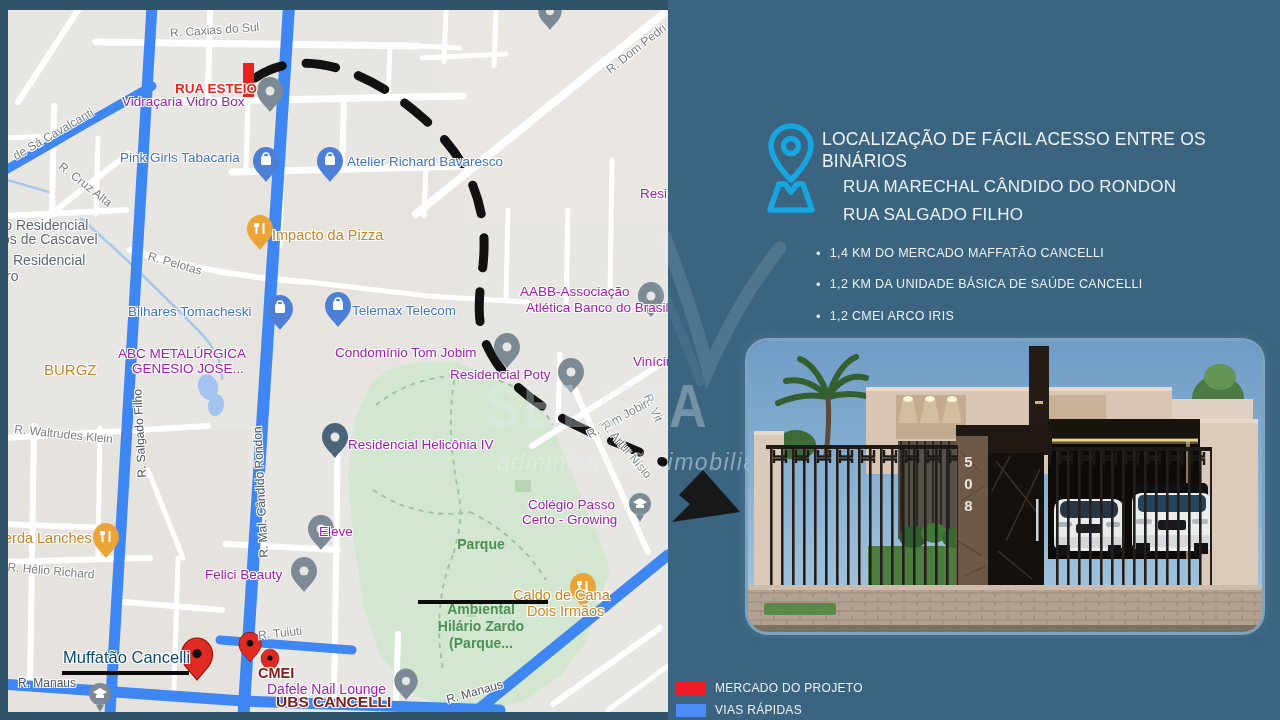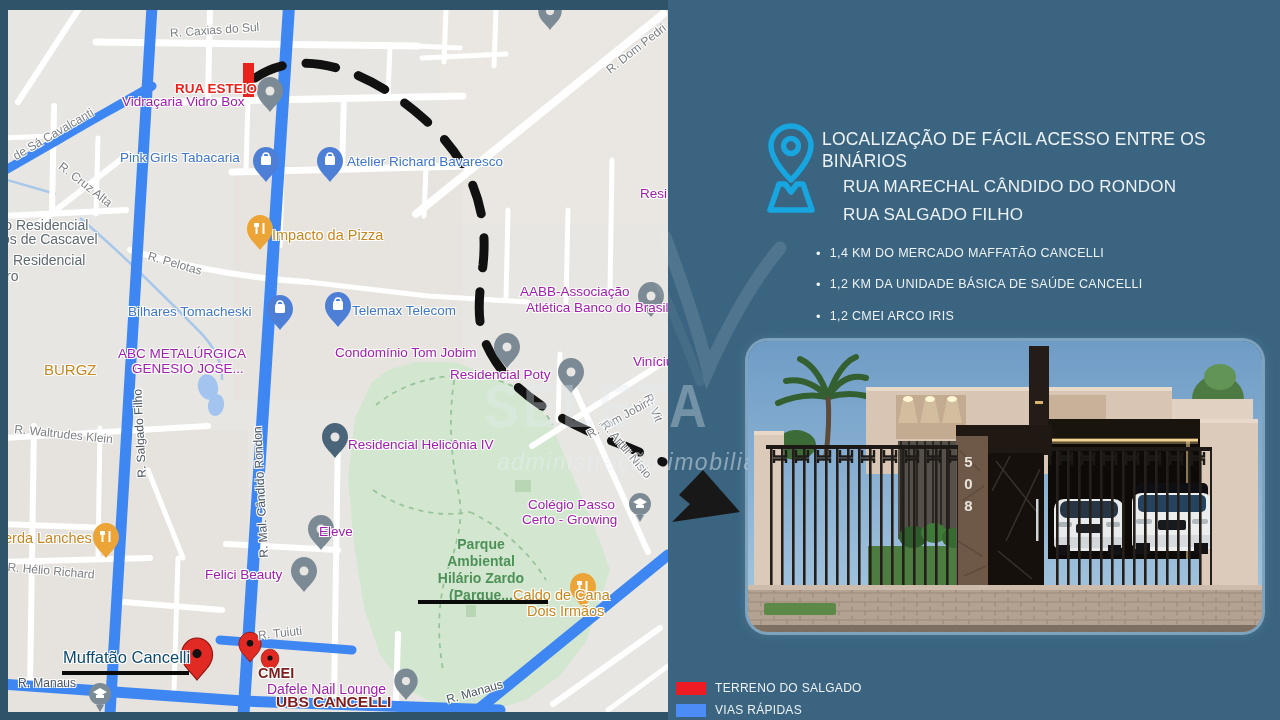--- a/index.html
+++ b/index.html
@@ -283,21 +283,21 @@
     <span class="lbl street" style="left:600px;top:408px;transform:rotate(50deg);transform-origin:left top;">R. Artur Nísio</span>
     <span class="lbl street" style="left:645px;top:382px;transform:rotate(66deg);transform-origin:left top;">R. Vit</span>
     <span class="lbl poi-gray" style="left:264px;top:515px;margin-left:47px;">Eleve</span>
     <span class="lbl poi-gray" style="left:197px;top:558px;">Felici Beauty</span>
     <span class="lbl poi-orange" style="left:-4px;top:521px;font-size:14.5px;">erda Lanches</span>
     <span class="lbl street" style="left:0px;top:551px;transform:rotate(5deg);transform-origin:left top;">R. Hélio Richard</span>
     <span class="lbl poi-gray" style="left:520px;top:488px;">Colégio Passo</span>
     <span class="lbl poi-gray" style="left:514px;top:503px;">Certo - Growing</span>
     <div class="park-label">
       <span style="display:block;">Parque</span>
-      <span style="display:block;">Ambiental</span>
+      <span style="display:block;margin-top:48px;">Ambiental</span>
       <span style="display:block;">Hilário Zardo</span>
       <span style="display:block;">(Parque...</span>
     </div>
     <span class="lbl poi-orange" style="left:505px;top:578px;font-size:14.5px;">Caldo de Cana</span>
     <span class="lbl poi-orange" style="left:519px;top:594px;font-size:14.5px;">Dois Irmãos</span>
     <span class="lbl street" style="left:250px;top:617px;transform:rotate(-6deg);">R. Tuiuti</span>
     <span class="lbl poi-blue" style="left:55px;top:639px;font-size:16.5px;font-weight:500;color:#0c4a6e;">Muffatão Cancelli</span>
     <div class="blackline" style="left:54px;top:661px;width:127px;"></div>
     <div class="blackline" style="left:410px;top:590px;width:130px;"></div>
     <span class="lbl navy" style="left:250px;top:656px;">CMEI</span>
@@ -469,20 +469,20 @@
       <rect x="0" y="244" width="514" height="5" fill="#cdbcab"></rect>
       <rect x="0" y="249" width="514" height="42" fill="url(#pav)"></rect>
       <rect x="16" y="262" width="72" height="12" rx="2" fill="#5c8947"></rect>
       <rect x="0" y="284" width="514" height="7" fill="#7e6f63"></rect>
     </svg>
     <div id="house-number">508</div>
   </div>
 
   <div class="legend-row" style="left:676px;top:681px;">
     <span class="swatch" style="background:#ee1b24;"></span>
-    <span class="legend-label">TERRENO DO SALGADO</span>
+    <span class="legend-label">MERCADO DO PROJETO</span>
   </div>
   <div class="legend-row" style="left:676px;top:703px;justify-content:center;">
     <span class="swatch" style="background:#4b8cf6;"></span>
     <span class="legend-label">VIAS RÁPIDAS</span>
   </div>
 
 </div>
 
 </body></html>

